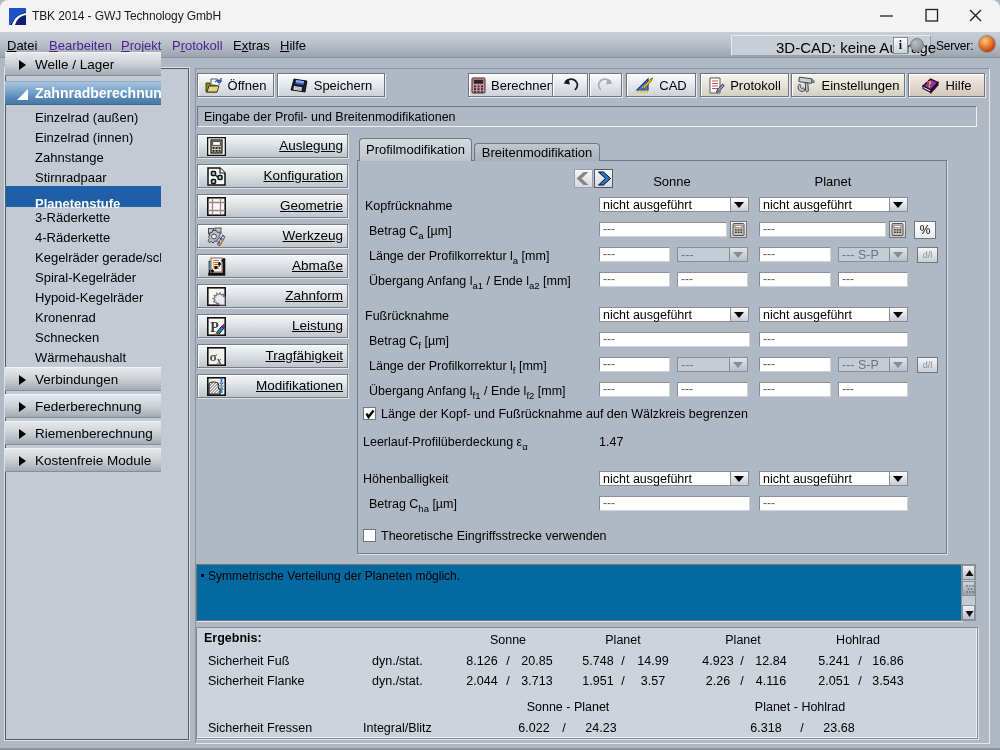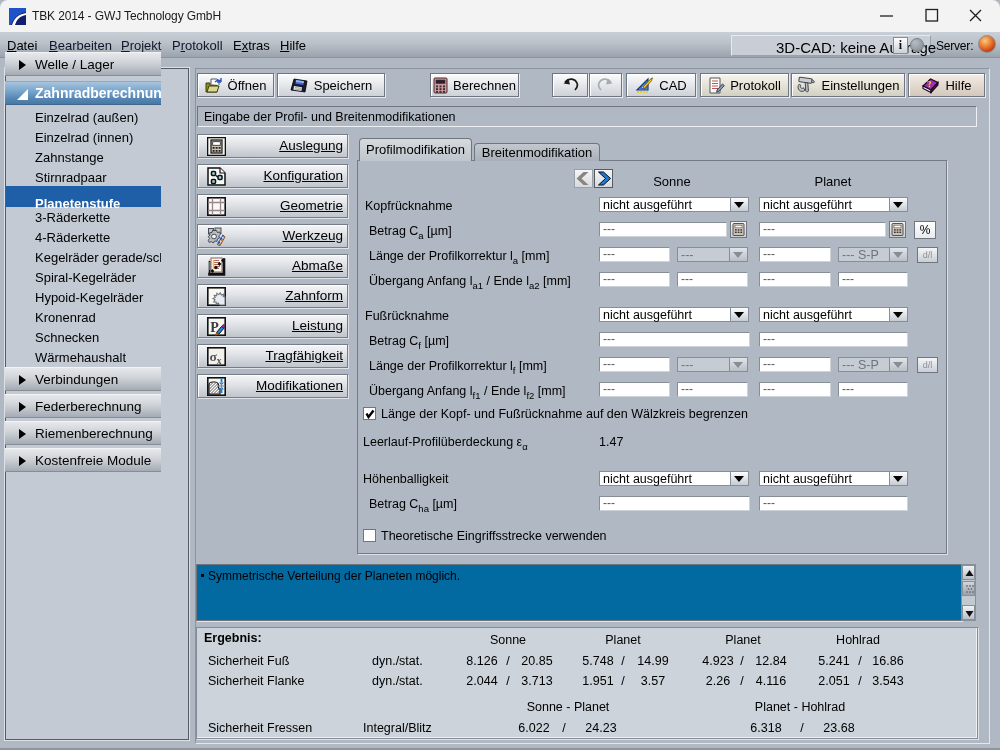--- a/index.html
+++ b/index.html
@@ -8,21 +8,21 @@
 .abs { position:absolute; }
 
 
 #titlebar { left:0; top:0; width:1000px; height:32px; background:#f3f3f3; border-radius:8px 8px 0 0; }
 #titletext { left:32px; top:9px; font-size:12px; letter-spacing:-0.12px; color:#1a1a1a; }
 
 
 #menubar { left:0; top:32px; width:1000px; height:26px;
   background:linear-gradient(#c9cfd6,#bac1c9 45%,#9ba3ad); border-bottom:1px solid #8d939c; }
 .mitem { top:38px; font-size:13px; color:#000; }
-.mgray { color:#0f172a; }
+.mgray { color:#4c1d95; }
 .mitem u { text-decoration-thickness:1px; }
 
 
 #cadbox { left:731px; top:35px; width:200px; height:21px; background:#c9ced6;
   border:1px solid #e8ebee; border-right-color:#9aa1aa; border-bottom-color:#9aa1aa; }
 #ibtn { left:893px; top:37px; width:15px; height:17px; background:linear-gradient(#fefefe,#ccd1d8);
   border:1px solid #868d96; font-size:12px; font-weight:bold; font-family:"Liberation Serif",serif;
   text-align:center; line-height:15px; color:#111; }
 #graydot { left:910px; top:38px; width:14px; height:14px; border-radius:50%;
   background:radial-gradient(circle at 35% 30%, #b8bdc3, #8f969d 70%, #7c838b); border:1px solid #777e86; }
@@ -203,21 +203,21 @@
       <path d="M6,7 L6,2 L12,2 L14,4 L14,8" fill="#fff" stroke="#555" stroke-width="1"></path>
       <path d="M10,5 C13,2 15,3 16,5 M16,5 L16,1 M16,5 L12,5" fill="none" stroke="#2a52be" stroke-width="1.4"></path>
     </svg>Öffnen</div>
 <div class="abs tbtn" style="left:277px;width:108px"><svg width="19" height="17" viewBox="0 0 19 17">
       <path d="M4,2 L17,4 L15,15 L1,13 Z" fill="#1a1a2e" stroke="#000" stroke-width="0.8"></path>
       <path d="M6,3 L14,4.2 L13.4,8 L5.4,6.8 Z" fill="#3a6ad4"></path>
       <path d="M6,3 L14,4.2 L13.8,6 L5.8,4.9 Z" fill="#9ab2e8"></path>
       <path d="M4,9 L12,10.2 L11.4,14 L3.4,12.8 Z" fill="#e8e8ea"></path>
       <path d="M5,10.5 L11,11.4 M4.8,12 L10.8,12.9" stroke="#888" stroke-width="0.7"></path>
     </svg>Speichern</div>
-<div class="abs tbtn" style="left:430px;width:89px"><svg width="15" height="17" viewBox="0 0 15 17">
+<div class="abs tbtn" style="left:468px;width:89px"><svg width="15" height="17" viewBox="0 0 15 17">
       <rect x="1" y="1" width="13" height="15" rx="1" fill="#c89ba0" stroke="#50282c" stroke-width="1"></rect>
       <rect x="3" y="3" width="9" height="3.5" fill="#2a2030" stroke="#50282c" stroke-width="0.6"></rect>
       <g fill="#3a2a30">
         <rect x="3" y="8.5" width="2" height="1.8"></rect>
         <rect x="6.5" y="8.5" width="2" height="1.8"></rect>
         <rect x="10" y="8.5" width="2" height="1.8"></rect>
         <rect x="3" y="11.2" width="2" height="1.8"></rect>
         <rect x="6.5" y="11.2" width="2" height="1.8"></rect>
         <rect x="10" y="11.2" width="2" height="1.8"></rect>
         <rect x="3" y="13.9" width="2" height="1.8"></rect>

